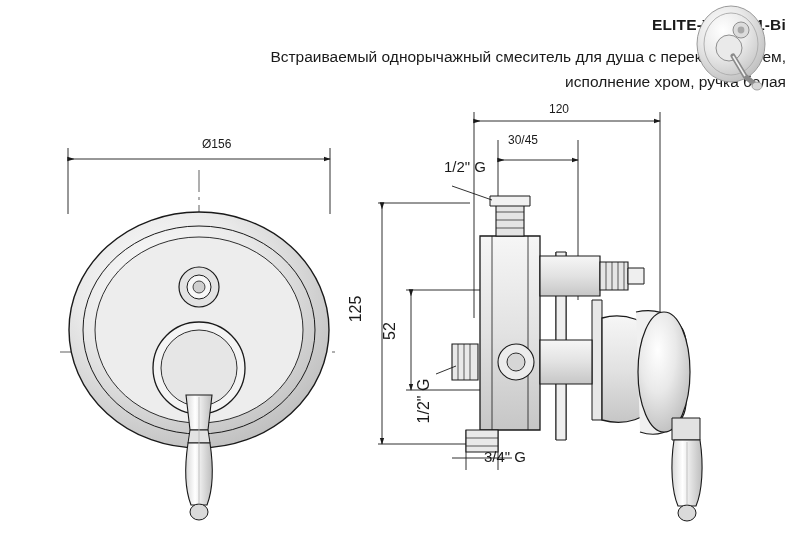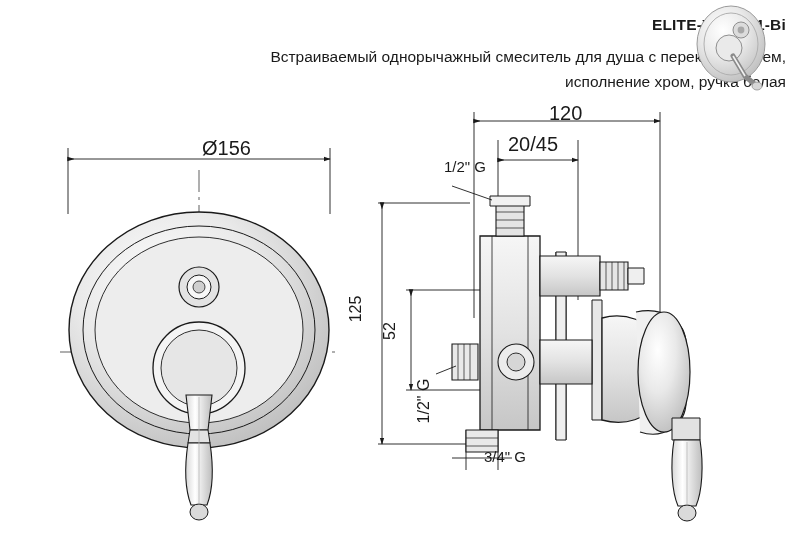--- a/index.html
+++ b/index.html
@@ -37,21 +37,21 @@
     font-size: 15.5px;
     line-height: 25px;
   }
   .svg-layer {
     position: absolute;
     left: 0;
     top: 0;
   }
   .dim-label {
     position: absolute;
-    font-size: 20px;
+    font-size: 12px;
     white-space: nowrap;
   }
   .dim-label.small {
     font-size: 15px;
   }
   .rot-label {
     position: absolute;
     font-size: 16px;
     white-space: nowrap;
     transform-origin: 50% 50%;
@@ -216,21 +216,21 @@
     <g>
       <line x1="452" y1="186" x2="492" y2="200" stroke="#1a1a1a" stroke-width="0.9"></line>
       <line x1="436" y1="374" x2="456" y2="366" stroke="#1a1a1a" stroke-width="0.9"></line>
     </g>
   </svg>
 
   <div class="dim-label" style="left:168px; top:137px;margin-left:34px;">Ø156</div>
 
   <div class="dim-label" style="left:549px; top:102px;">120</div>
 
-  <div class="dim-label" style="left:508px; top:133px;">20/45</div>
+  <div class="dim-label" style="left:508px; top:133px;">30/45</div>
 
   <div class="rot-label" style="left:343px; top:300px;">125</div>
 
   <div class="rot-label" style="left:381px; top:322px;">52</div>
 
   <div class="dim-label small" style="left:444px; top:158px;">1/2" G</div>
 
   <div class="rot-label" style="left:402px; top:392px;">1/2" G</div>
 
   <div class="dim-label small" style="left:484px; top:448px;">3/4" G</div>

